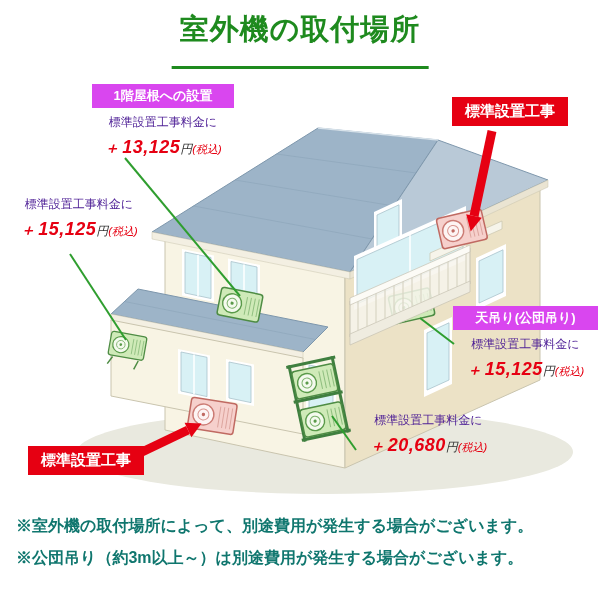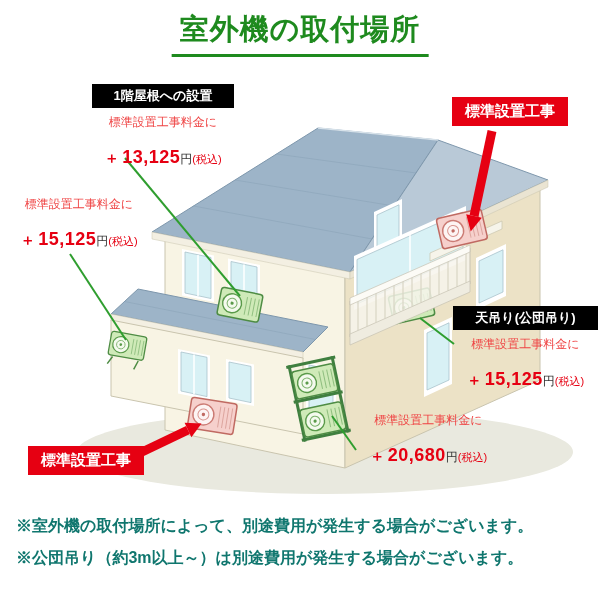--- a/index.html
+++ b/index.html
@@ -1,26 +1,26 @@
 <!DOCTYPE html>
 <html><head>
 <meta charset="utf-8">
 <style>
   html,body{margin:0;padding:0;background:#fff;}
   .stage{position:relative;width:600px;height:600px;background:#ffffff;overflow:hidden;
          font-family:"Liberation Sans",sans-serif;}
   .title{position:absolute;top:10px;left:50%;transform:translateX(-50%);margin:0;
          font-size:29px;font-weight:800;color:#1e8a1e;letter-spacing:1px;white-space:nowrap;
-         border-bottom:3px solid #1e8a1e;padding:0 8px 4px;}
+         border-bottom:3px solid #1e8a1e;padding:0 8px 16px;}
   svg.house{position:absolute;left:0;top:0;z-index:1;}
   .callout{position:absolute;text-align:center;z-index:3;}
-  .callout-head{background:#000000;color:#ffffff;font-weight:700;font-size:13px;
+  .callout-head{background:#d946ef;color:#ffffff;font-weight:700;font-size:13px;
                 padding:3px 7px;white-space:nowrap;}
-  .callout-body{font-size:12px;color:#ef4444;margin-top:6px;white-space:nowrap;}
-  .price{margin-top:16px;white-space:nowrap;}
+  .callout-body{font-size:12px;color:#4c1d95;margin-top:6px;white-space:nowrap;}
+  .price{margin-top:6px;white-space:nowrap;font-style:italic;}
   .price .plus{color:#e60012;font-weight:700;font-size:15px;margin-right:3px;}
   .price .amount{color:#e60012;font-weight:700;font-size:18px;letter-spacing:.5px;}
   .price .yen{color:#333;font-size:12px;}
   .price .tax{color:#e60012;font-size:11px;}
   .badge{position:absolute;background:#e60012;color:#fff;font-weight:700;font-size:15px;
          padding:5px 13px;white-space:nowrap;z-index:3;}
   .notes{position:absolute;left:16px;top:510px;z-index:3;font-size:16px;font-weight:700;
          color:#0f766e;line-height:2.0;white-space:nowrap;}
   #c-roof1f{left:92px;top:84px;width:142px;}
   #c-wall{left:8px;top:190px;width:142px;}

